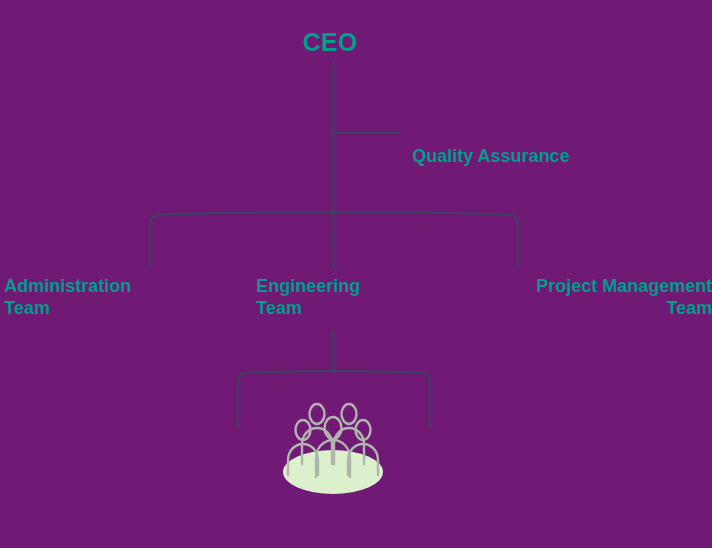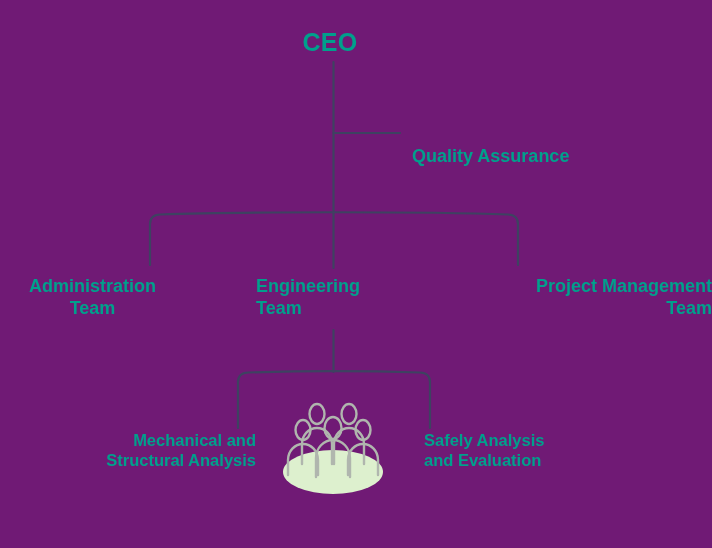--- a/index.html
+++ b/index.html
@@ -42,24 +42,24 @@
   }
   #label-quality-assurance {
     left: 412px;
     top: 122px;
     width: 230px;
     text-align: left;
     font-size: 18px;
     margin-top: 24px;
   }
   #label-administration-team {
-    left: 12px;
+    left: 4px;
     top: 276px;
     width: 161px;
-    text-align: center;
+    text-align: left;
     font-size: 18px;
   }
   #label-engineering-team {
     left: 256px;
     top: 276px;
     width: 148px;
     text-align: left;
     font-size: 18px;
   }
   #label-project-management-team {
@@ -132,25 +132,21 @@
 
   <div class="node-label" id="label-administration-team">Administration
 Team</div>
 
   <div class="node-label" id="label-engineering-team">Engineering
 Team</div>
 
   <div class="node-label" id="label-project-management-team">Project Management
 Team</div>
 
-  <div class="node-label" id="label-mechanical-structural">Mechanical and
-Structural Analysis</div>
 
-  <div class="node-label" id="label-safely-analysis">Safely Analysis
-and Evaluation</div>
 
   <div id="people-icon-wrap">
     <svg viewBox="0 0 130 106">
       <ellipse cx="65" cy="80" rx="50" ry="22" fill="#DDF0CE"></ellipse>
       <g fill="none" stroke="#B0B6AE" stroke-width="2.4" stroke-linecap="round" stroke-linejoin="round">
 
         <ellipse cx="49" cy="22" rx="7.5" ry="10"></ellipse>
         <path d="M 34 72 L 34 52 a 15 16 0 0 1 30 0 L 64 72"></path>
         <ellipse cx="81" cy="22" rx="7.5" ry="10"></ellipse>
         <path d="M 66 72 L 66 52 a 15 16 0 0 1 30 0 L 96 72"></path>

